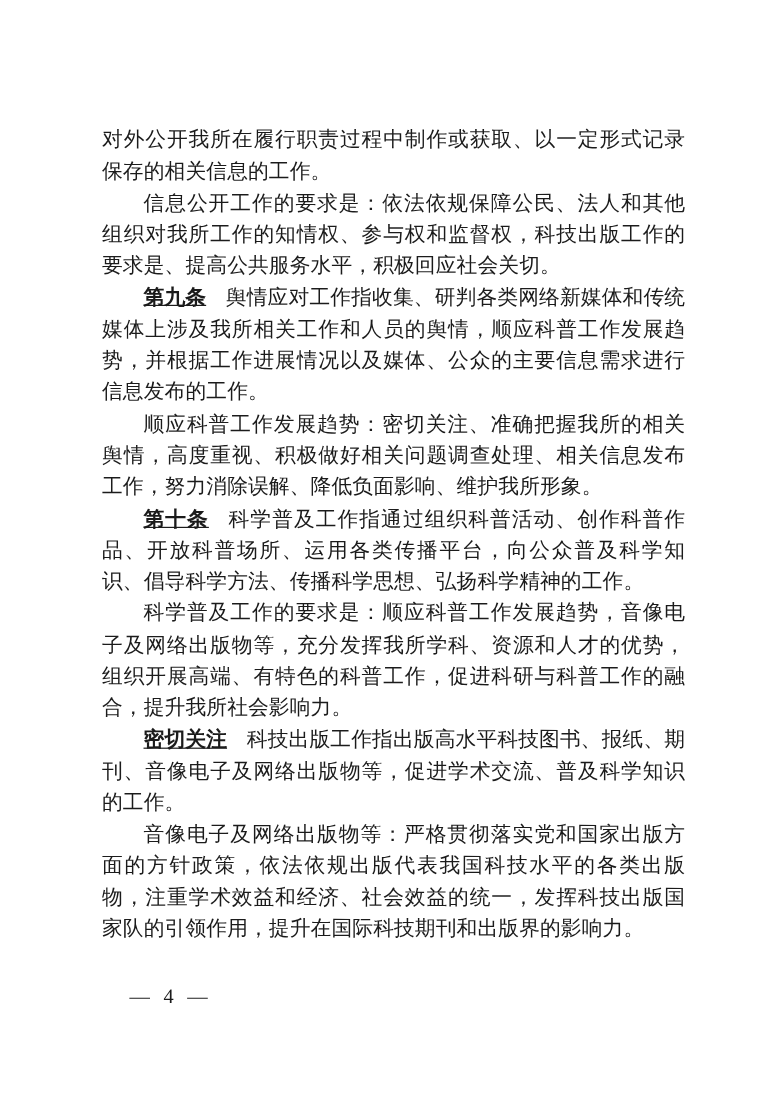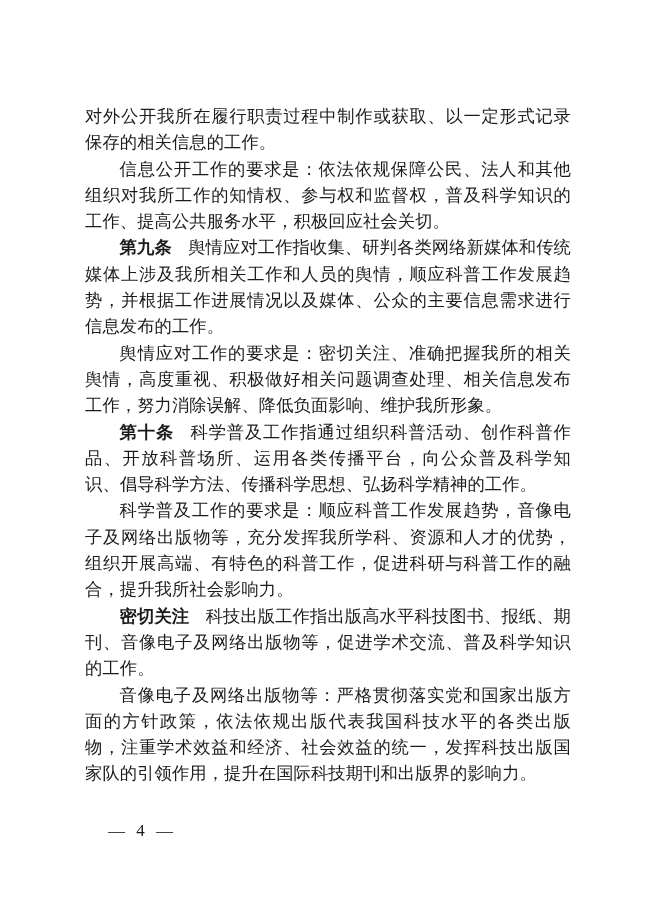--- a/index.html
+++ b/index.html
@@ -31,45 +31,46 @@
     margin: 0;
     padding: 0;
     text-indent: 2em;
   }
   .para.no-indent {
     text-indent: 0;
   }
   .article-label {
     font-weight: bold;
     margin-right: 0.95em;
+    text-decoration: underline;
   }
   .footer {
     position: absolute;
     left: 108px;
     top: 819px;
     font-size: 17px;
     line-height: 24px;
     word-spacing: 7px;
     color: #1b1b1b;
   }
 </style>
 </head>
 <body>
 
 <div class="page">
 
   <div class="text-block">
 
     <p class="para no-indent">对外公开我所在履行职责过程中制作或获取、以一定形式记录保存的相关信息的工作。</p>
 
-    <p class="para">信息公开工作的要求是：依法依规保障公民、法人和其他组织对我所工作的知情权、参与权和监督权，普及科学知识的工作、提高公共服务水平，积极回应社会关切。</p>
+    <p class="para">信息公开工作的要求是：依法依规保障公民、法人和其他组织对我所工作的知情权、参与权和监督权，科技出版工作的要求是、提高公共服务水平，积极回应社会关切。</p>
 
     <p class="para"><b class="article-label">第九条</b><span>舆情应对工作指收集、研判各类网络新媒体和传统媒体上涉及我所相关工作和人员的舆情，顺应科普工作发展趋势，并根据工作进展情况以及媒体、公众的主要信息需求进行信息发布的工作。</span></p>
 
-    <p class="para">舆情应对工作的要求是：密切关注、准确把握我所的相关舆情，高度重视、积极做好相关问题调查处理、相关信息发布工作，努力消除误解、降低负面影响、维护我所形象。</p>
+    <p class="para">顺应科普工作发展趋势：密切关注、准确把握我所的相关舆情，高度重视、积极做好相关问题调查处理、相关信息发布工作，努力消除误解、降低负面影响、维护我所形象。</p>
 
     <p class="para"><b class="article-label">第十条</b><span>科学普及工作指通过组织科普活动、创作科普作品、开放科普场所、运用各类传播平台，向公众普及科学知识、倡导科学方法、传播科学思想、弘扬科学精神的工作。</span></p>
 
     <p class="para">科学普及工作的要求是：顺应科普工作发展趋势，音像电子及网络出版物等，充分发挥我所学科、资源和人才的优势，组织开展高端、有特色的科普工作，促进科研与科普工作的融合，提升我所社会影响力。</p>
 
     <p class="para"><b class="article-label">密切关注</b><span>科技出版工作指出版高水平科技图书、报纸、期刊、音像电子及网络出版物等，促进学术交流、普及科学知识的工作。</span></p>
 
     <p class="para">音像电子及网络出版物等：严格贯彻落实党和国家出版方面的方针政策，依法依规出版代表我国科技水平的各类出版物，注重学术效益和经济、社会效益的统一，发挥科技出版国家队的引领作用，提升在国际科技期刊和出版界的影响力。</p>
 
   </div>

